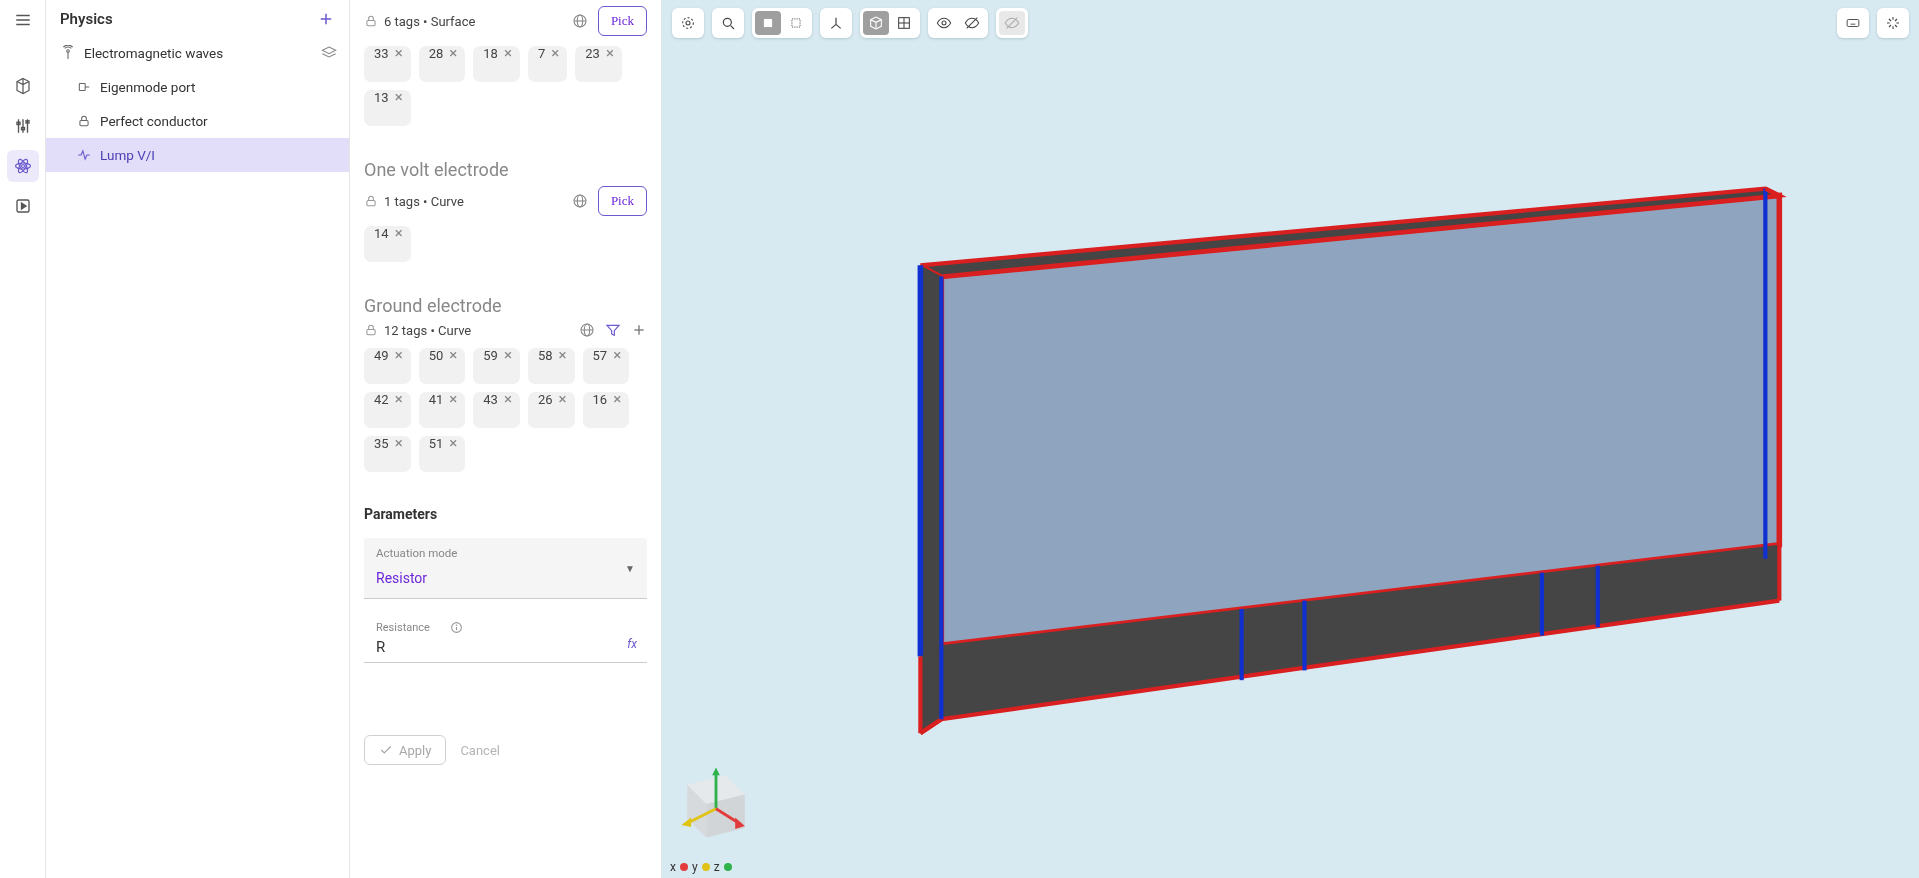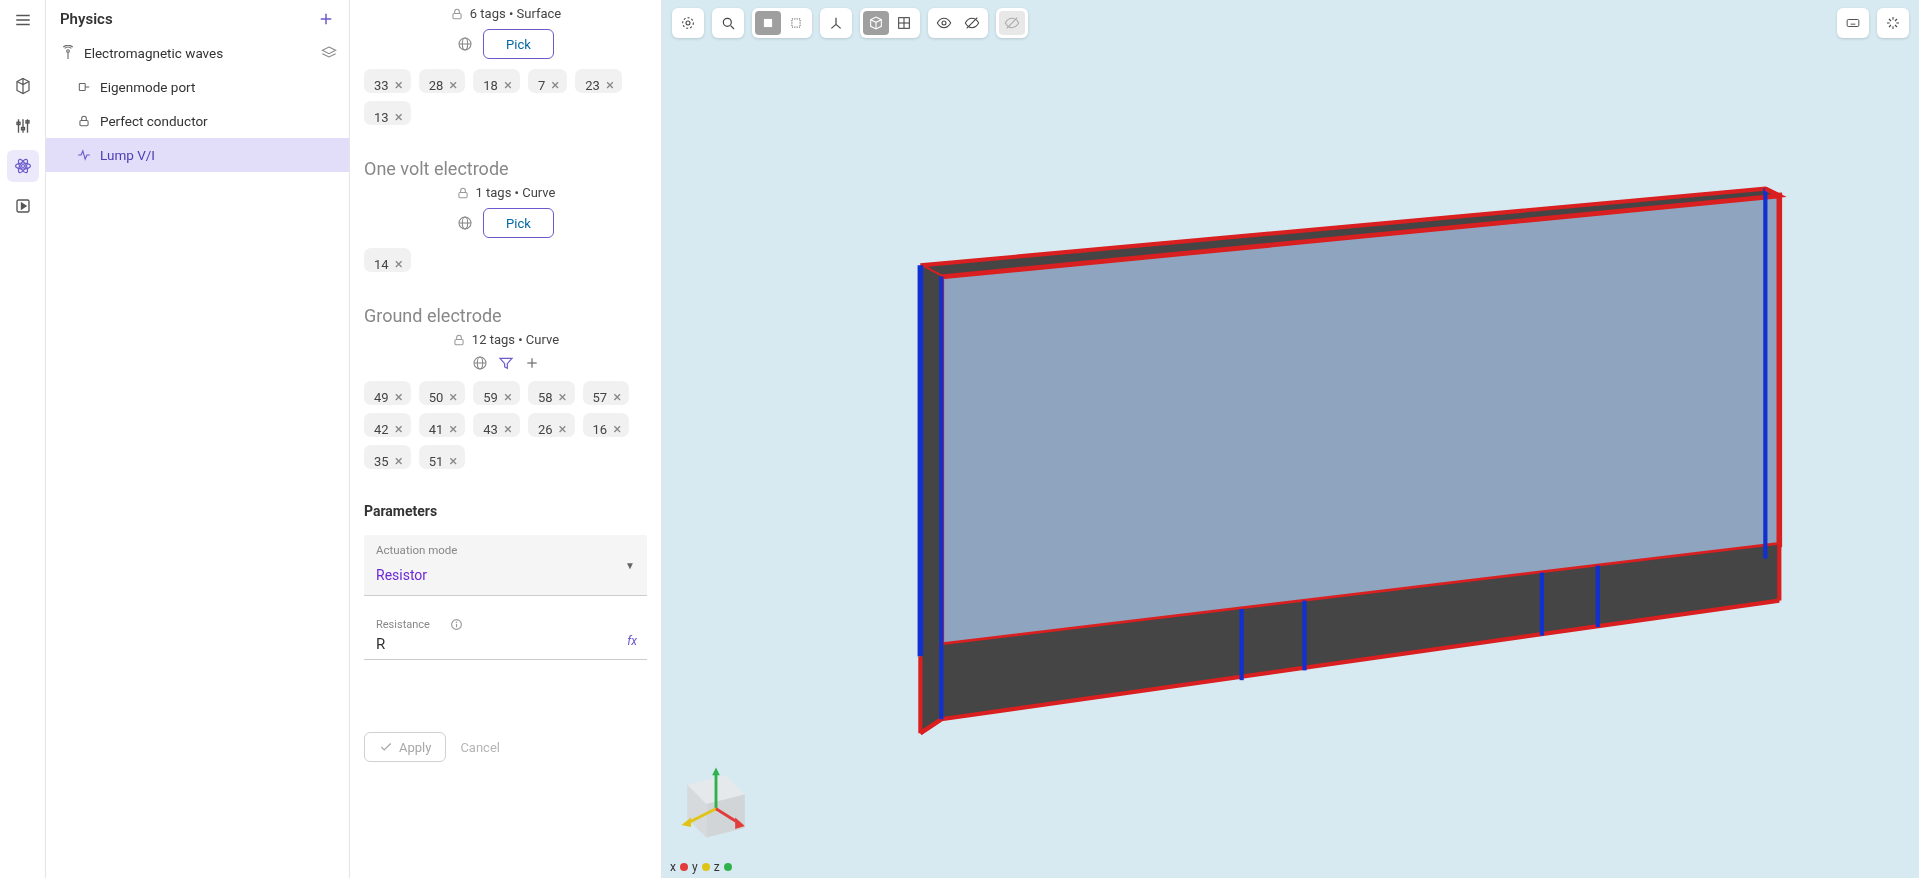--- a/index.html
+++ b/index.html
@@ -17,29 +17,29 @@
 .tree-item.level-0 { padding-left: 14px; justify-content: space-between; }
 .tree-item.level-1 { padding-left: 30px; }
 .tree-item.selected { background: #e2ddf9; color: #4b3fb5; }
 .tree-item .t-icon { width: 16px; height: 16px; display: flex; align-items: center; justify-content: center; color: #666; }
 .tree-item.selected .t-icon { color: #6a5acd; }
 .tree-item .t-right { color: #888; display:flex; }
 .prop-panel { width: 312px; border-right: 1px solid #e5e5e5; overflow-y: auto; padding: 0 14px 80px 14px; position: relative; }
 .prop-panel::-webkit-scrollbar { width: 8px; }
 .prop-panel::-webkit-scrollbar-thumb { background: #ccc; border-radius: 4px; }
 .tag-section { margin-top: 6px; padding-bottom: 10px; }
-.tag-row-head { display: flex; align-items: center; justify-content-between; gap: 8px; margin-top: 6px; flex-direction: column; }
+.tag-row-head { display: flex; align-items: center; justify-content-between; gap: 8px; margin-top: 6px; }
 .tag-row-head .left { display: flex; align-items: center; gap: 6px; flex: 1; color: #444; font-size: 13px; }
 .tag-row-head .left .lock-ico { width:14px; color:#999; display:flex; }
 .tag-row-head .right { display: flex; align-items: center; gap: 10px; }
-.pick-btn { border: 1px solid #6a5acd; color: #0369a1; background: #fff; border-radius: 6px; height: 30px; padding: 0 22px; font-size: 13px; cursor: pointer; }
+.pick-btn { border: 1px solid #6a5acd; color: #6d28d9; background: #fff; border-radius: 6px; height: 30px; padding: 0 12px; font-size: 13px; cursor: pointer; font-family: Liberation Serif, serif; }
 .globe-ico { color: #888; width:16px; display:flex; cursor:pointer; }
 .mini-icon { color:#777; display:flex; cursor:pointer; }
 .chips { display: flex; flex-wrap: wrap; gap: 8px; margin-top: 10px; }
-.chip { background: #f1f1f1; border-radius: 7px; height: 24px; padding: 0 8px 0 10px; display: flex; align-items: flex-end; gap: 6px; font-size: 13px; color: #444; }
+.chip { background: #f1f1f1; border-radius: 7px; height: 36px; padding: 0 8px 0 10px; display: flex; align-items: flex-start; gap: 6px; font-size: 13px; color: #444; }
 .chip .x { color: #888; cursor: pointer; font-size: 15px; line-height: 1; }
 .section-label { font-size: 18px; color: #888; margin-top: 23px; }
 .param-title { font-size: 14px; font-weight: 700; margin-top: 24px; }
 .dropdown { margin-top: 16px; border-bottom: 1px solid #ccc; background: #f5f5f5; border-radius: 3px 3px 0 0; padding: 8px 12px 12px 12px; cursor: pointer; position: relative; }
 .dropdown .dd-label { font-size: 11.5px; color: #888; }
 .dropdown .dd-value { font-size: 14px; color: #6d28d9; margin-top: 10px; }
 .dropdown .dd-caret { position: absolute; right: 12px; top: 50%; transform: translateY(-50%); color: #666; font-size: 10px; }
 .textfield { margin-top: 16px; border-bottom: 1px solid #ccc; border-radius: 3px 3px 0 0; padding: 6px 12px 6px 12px; position: relative; }
 .textfield .tf-label { font-size: 11px; color: #888; display: flex; align-items: flex-end; gap: 20px; }
 .textfield .tf-value { font-size: 15px; margin-top: 4px; }

